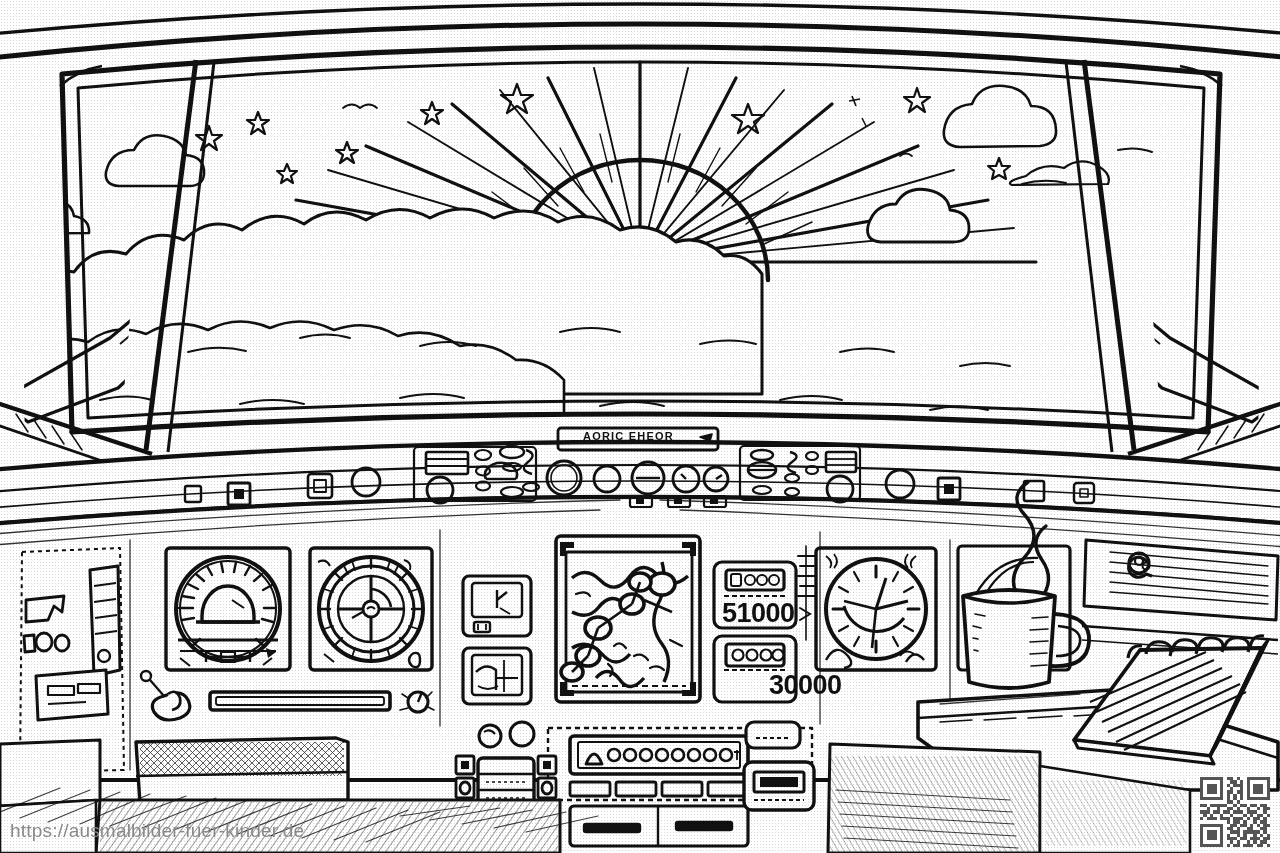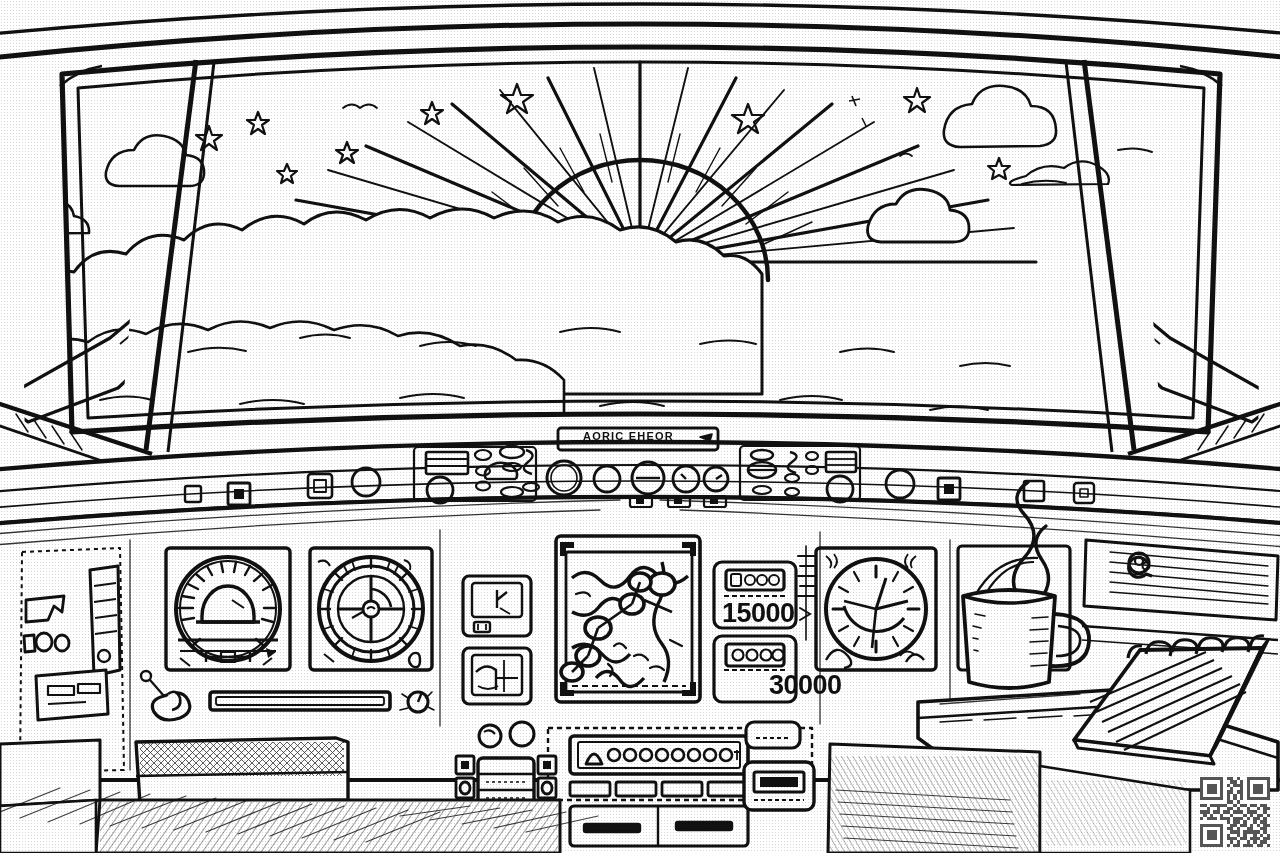--- a/index.html
+++ b/index.html
@@ -732,21 +732,21 @@
     <g fill="none" stroke="#111">
       <circle cx="1139" cy="563" r="10" stroke-width="3"></circle>
       <circle cx="1139" cy="561" r="4" stroke-width="2.2"></circle>
     </g>
   </svg>
 
   <div id="halftone"></div>
 
   <div id="ohlabel">AORIC EHEOR</div>
 
-  <div class="readout" id="alt1">15000</div>
+  <div class="readout" id="alt1">51000</div>
 
   <div class="readout" id="alt2">30000</div>
 
   <svg id="qr" viewBox="0 0 21 21" xmlns="http://www.w3.org/2000/svg" shape-rendering="crispEdges">
     <rect x="0" y="0" width="21" height="21" fill="#ffffff"></rect>
     <g id="qr-modules" fill="#555555">
         <rect x="0" y="0" width="1" height="1"></rect>
         <rect x="1" y="0" width="1" height="1"></rect>
         <rect x="2" y="0" width="1" height="1"></rect>
         <rect x="3" y="0" width="1" height="1"></rect>
@@ -988,14 +988,15 @@
         <rect x="11" y="20" width="1" height="1"></rect>
         <rect x="13" y="20" width="1" height="1"></rect>
         <rect x="14" y="20" width="1" height="1"></rect>
         <rect x="15" y="20" width="1" height="1"></rect>
         <rect x="17" y="20" width="1" height="1"></rect>
         <rect x="18" y="20" width="1" height="1"></rect>
         <rect x="20" y="20" width="1" height="1"></rect>
       </g>
   </svg>
 
+  <div id="watermark">https://ausmalbilder-fuer-kinder.de</div>
 
 </div>
 
 </body></html>

